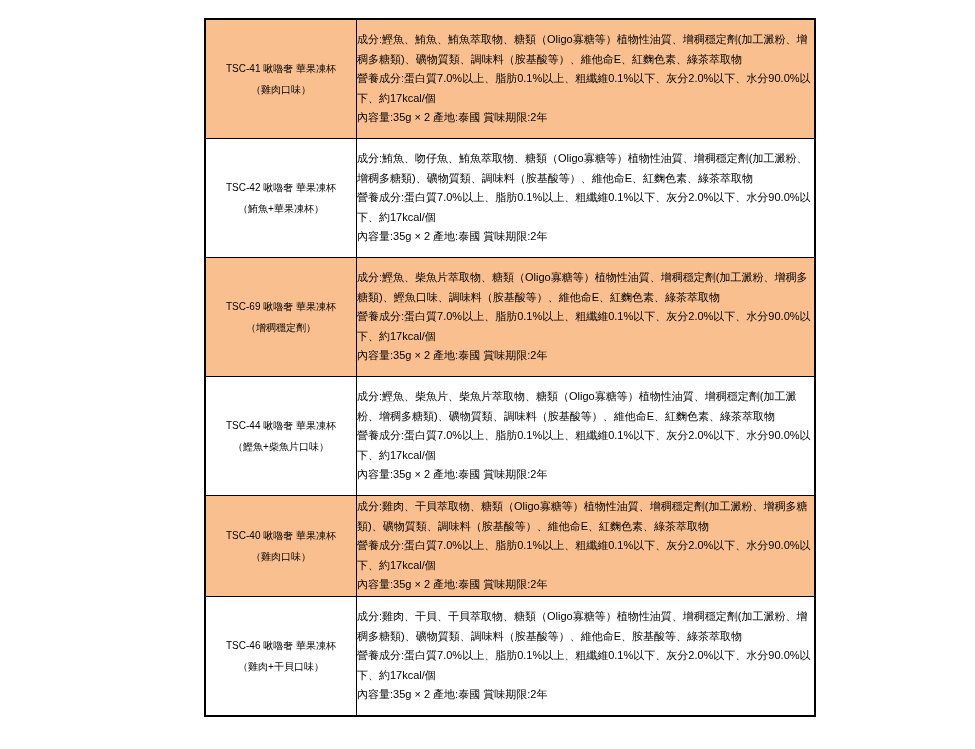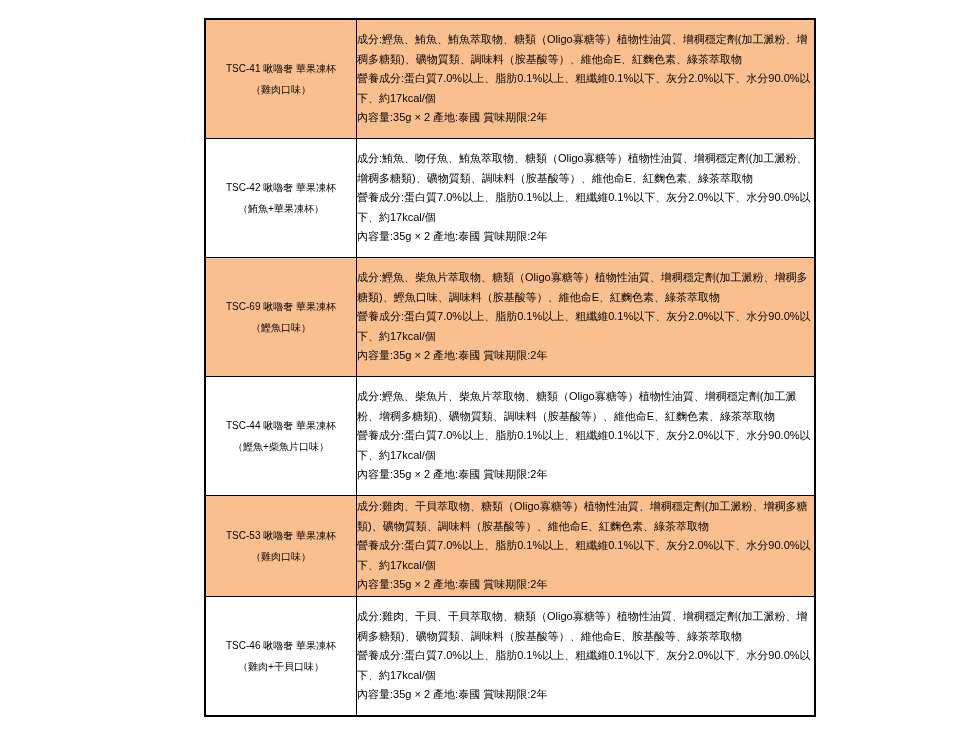--- a/index.html
+++ b/index.html
@@ -71,21 +71,21 @@
     <td class="details">
       <div>成分:鮪魚、吻仔魚、鮪魚萃取物、糖類（Oligo寡糖等）植物性油質、增稠穩定劑(加工澱粉、增稠多糖類)、礦物質類、調味料（胺基酸等）、維他命E、紅麴色素、綠茶萃取物</div>
       <div>營養成分:蛋白質7.0%以上、脂肪0.1%以上、粗纖維0.1%以下、灰分2.0%以下、水分90.0%以下、約17kcal/個</div>
       <div>內容量:35g × 2 產地:泰國 賞味期限:2年</div>
     </td>
   </tr>
 
   <tr style="background: rgb(250, 191, 143);">
     <td class="product">
       <div>TSC-69 啾嚕奢 華果凍杯</div>
-      <div>（鰹魚口味）</div>
+      <div>（增稠穩定劑）</div>
     </td>
     <td class="details">
       <div>成分:鰹魚、柴魚片萃取物、糖類（Oligo寡糖等）植物性油質、增稠穩定劑(加工澱粉、增稠多糖類)、鰹魚口味、調味料（胺基酸等）、維他命E、紅麴色素、綠茶萃取物</div>
       <div>營養成分:蛋白質7.0%以上、脂肪0.1%以上、粗纖維0.1%以下、灰分2.0%以下、水分90.0%以下、約17kcal/個</div>
       <div>內容量:35g × 2 產地:泰國 賞味期限:2年</div>
     </td>
   </tr>
 
   <tr>
     <td class="product">
@@ -94,21 +94,21 @@
     </td>
     <td class="details">
       <div>成分:鰹魚、柴魚片、柴魚片萃取物、糖類（Oligo寡糖等）植物性油質、增稠穩定劑(加工澱粉、增稠多糖類)、礦物質類、調味料（胺基酸等）、維他命E、紅麴色素、綠茶萃取物</div>
       <div>營養成分:蛋白質7.0%以上、脂肪0.1%以上、粗纖維0.1%以下、灰分2.0%以下、水分90.0%以下、約17kcal/個</div>
       <div>內容量:35g × 2 產地:泰國 賞味期限:2年</div>
     </td>
   </tr>
 
   <tr style="background: rgb(250, 191, 143);">
     <td class="product">
-      <div>TSC-53 啾嚕奢 華果凍杯</div>
+      <div>TSC-40 啾嚕奢 華果凍杯</div>
       <div>（雞肉口味）</div>
     </td>
     <td class="details">
       <div>成分:雞肉、干貝萃取物、糖類（Oligo寡糖等）植物性油質、增稠穩定劑(加工澱粉、增稠多糖類)、礦物質類、調味料（胺基酸等）、維他命E、紅麴色素、綠茶萃取物</div>
       <div>營養成分:蛋白質7.0%以上、脂肪0.1%以上、粗纖維0.1%以下、灰分2.0%以下、水分90.0%以下、約17kcal/個</div>
       <div>內容量:35g × 2 產地:泰國 賞味期限:2年</div>
     </td>
   </tr>
 
   <tr>

